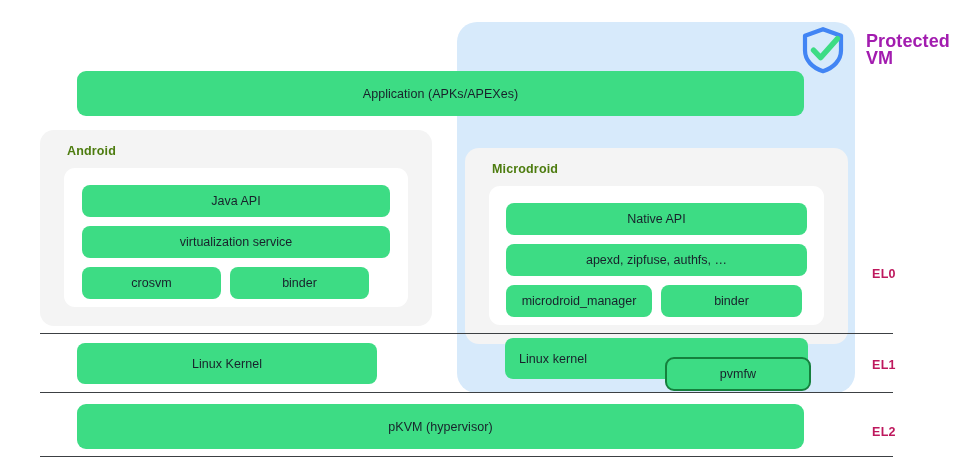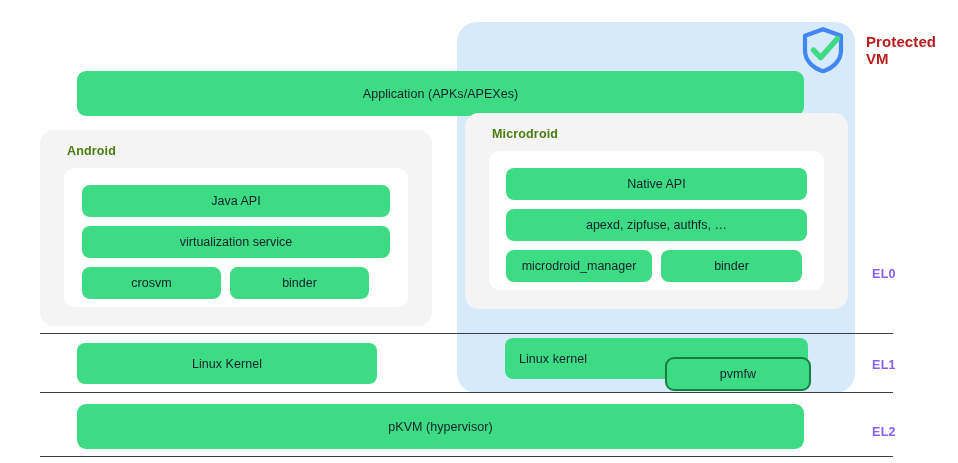--- a/index.html
+++ b/index.html
@@ -35,24 +35,24 @@
     top: 26px;
     width: 46px;
     height: 48px;
   }
   .pvm-badge svg { display: block; width: 100%; height: 100%; }
   .pvm-label {
     position: absolute;
     left: 866px;
     top: 33px;
     width: 86px;
-    font-size: 15px;
+    font-size: 18px;
     font-weight: bold;
     line-height: 17px;
-    color: #b91c1c;
+    color: #a21caf;
     letter-spacing: 0.1px;
   }
 
   
   .green {
     position: absolute;
     background: #3ddc84;
     border-radius: 8px;
     color: #18212b;
     font-size: 12.5px;
@@ -84,21 +84,21 @@
   }
   .os-panel.android {
     left: 40px;
     top: 130px;
     width: 392px;
     height: 196px;
     background: #f4f4f4;
   }
   .os-panel.microdroid {
     left: 465px;
-    top: 113px;
+    top: 148px;
     width: 383px;
     height: 196px;
     background: #f4f4f4;
   }
   .os-title {
     position: absolute;
     left: 27px;
     top: 14px;
     font-size: 12.5px;
     font-weight: bold;
@@ -157,21 +157,21 @@
   }
   .el-line.l1 { top: 333px; }
   .el-line.l2 { top: 392px; }
   .el-line.l3 { top: 456px; }
 
   .el-label {
     position: absolute;
     left: 872px;
     font-size: 12.5px;
     font-weight: bold;
-    color: #8b5cf6;
+    color: #be185d;
     letter-spacing: 0.3px;
   }
   .el-label.el0 { top: 267px; }
   .el-label.el1 { top: 358px; }
   .el-label.el2 { top: 425px; }
 
   
   .kernel-android {
     left: 77px;
     top: 343px;

